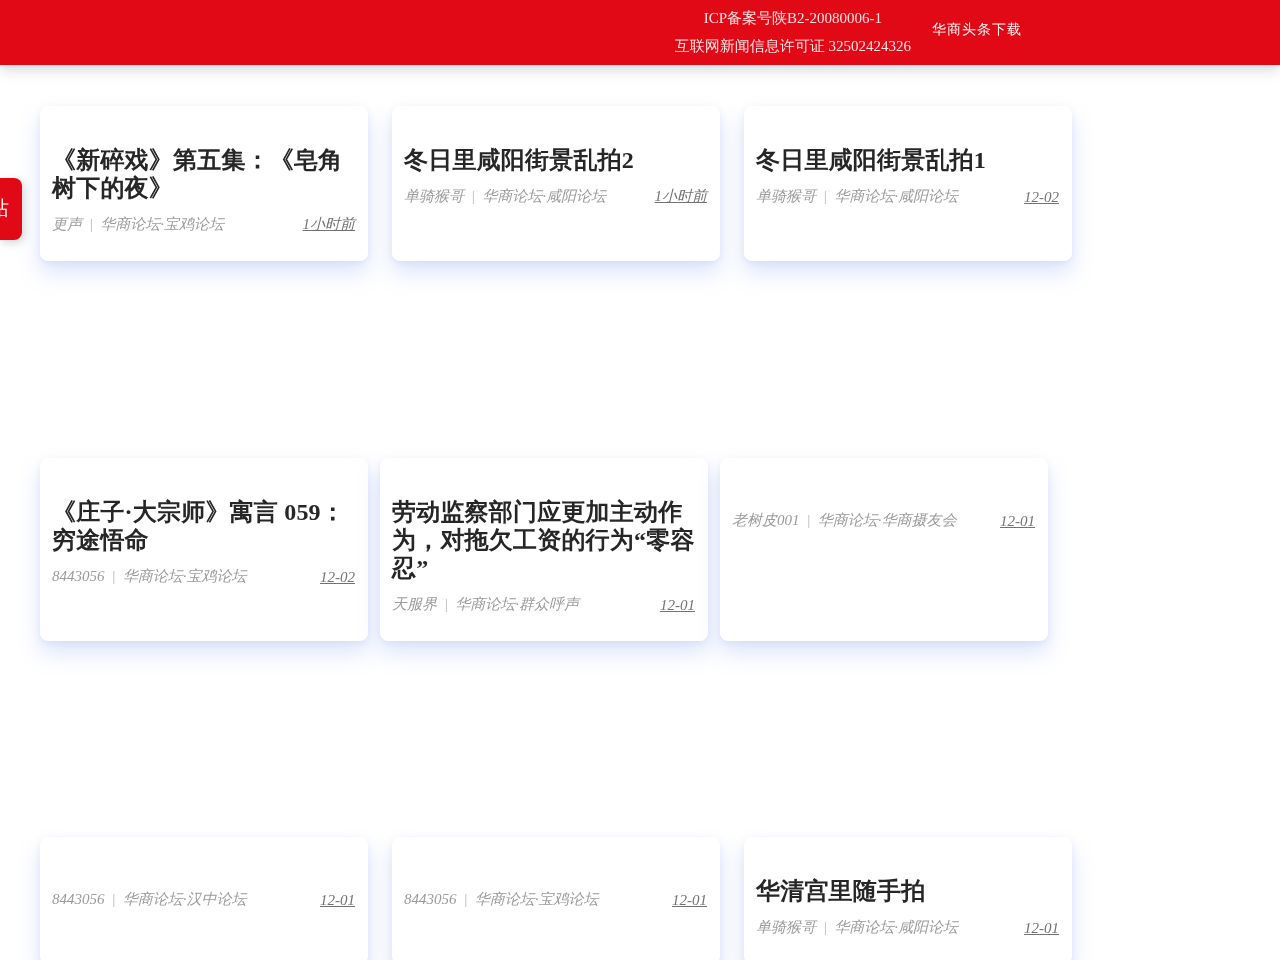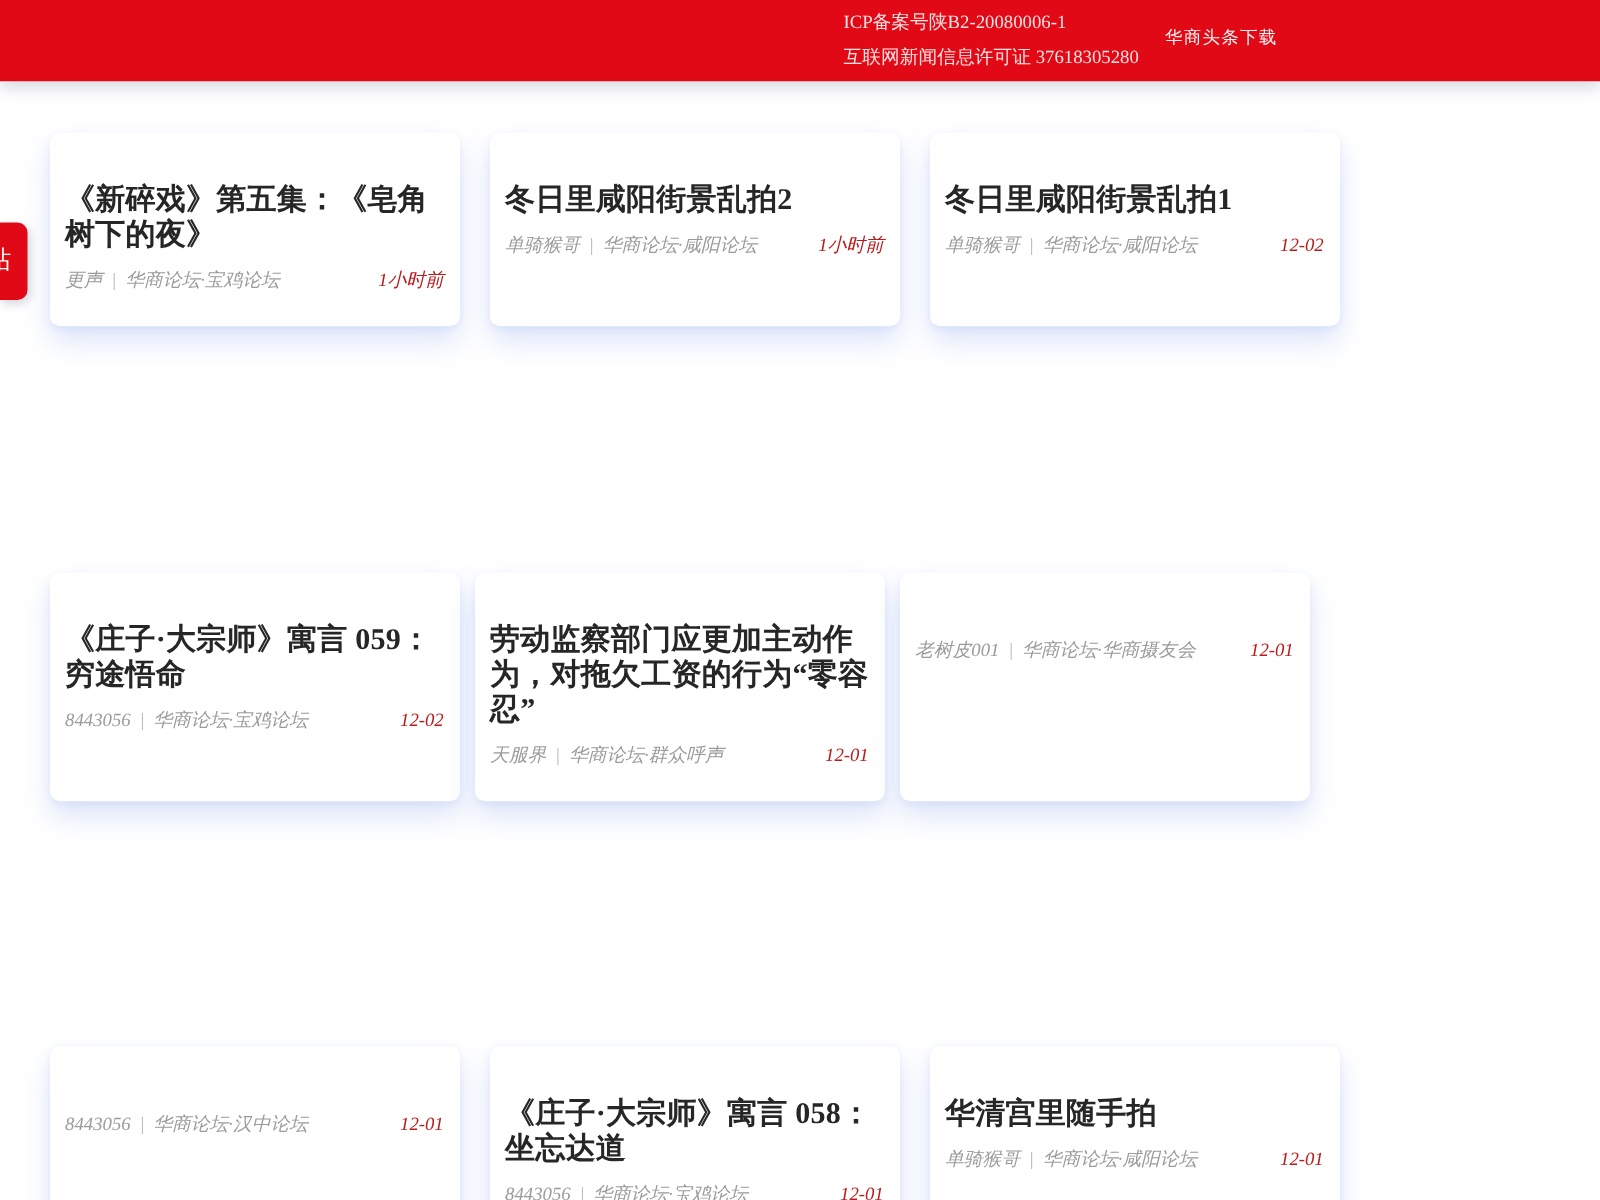--- a/index.html
+++ b/index.html
@@ -13,21 +13,21 @@
   
   .topbar {
     position: relative;
     width: 100%; height: 65px;
     background: #e00915;
     box-shadow: 0 5px 12px rgba(140,150,170,0.35);
   }
   .topbar-lines {
     position: absolute;
     right: 369px; top: 4px;
-    text-align: left;
+    text-align: center;
     color: rgba(255,255,255,0.88);
     font-size: 15px;
     line-height: 28px;
     white-space: nowrap;
   }
   .app-download {
     position: absolute;
     left: 932px; top: 21px;
     color: rgba(255,255,255,0.95);
     font-size: 14px;
@@ -91,29 +91,29 @@
     margin-top: 13px;
     display: flex;
     justify-content: space-between;
     align-items: flex-end;
     font-size: 15px;
     font-style: italic;
     color: #9b9b9b;
     white-space: nowrap;
   }
   .card-meta .sep { margin: 0 7px; color: #b5b5b5; }
-  .meta-time { font-style: italic; color: #b91c1c; }
+  .meta-time { font-style: italic; color: #737373; text-decoration: underline; }
 </style>
 </head>
 <body>
 
 <header class="topbar">
   <div class="topbar-lines">
     <div>ICP备案号陕B2-20080006-1</div>
-    <div>互联网新闻信息许可证 37618305280</div>
+    <div>互联网新闻信息许可证 32502424326</div>
   </div>
   <a class="app-download">华商头条下载</a>
 </header>
 
 <div class="side-tab">
   <span>站</span>
 </div>
 
 <main class="feed">
 
@@ -165,21 +165,20 @@
   </div>
 
   <div class="feed-row row-3">
     <article class="card">
       <div class="card-meta">
         <span class="meta-left"><span>8443056</span><span class="sep">|</span><span>华商论坛·汉中论坛</span></span>
         <span class="meta-time">12-01</span>
       </div>
     </article>
     <article class="card">
-      <h2 class="card-title">《庄子·大宗师》寓言 058：坐忘达道</h2>
       <div class="card-meta">
         <span class="meta-left"><span>8443056</span><span class="sep">|</span><span>华商论坛·宝鸡论坛</span></span>
         <span class="meta-time">12-01</span>
       </div>
     </article>
     <article class="card">
       <h2 class="card-title">华清宫里随手拍</h2>
       <div class="card-meta">
         <span class="meta-left"><span>单骑猴哥</span><span class="sep">|</span><span>华商论坛·咸阳论坛</span></span>
         <span class="meta-time">12-01</span>

